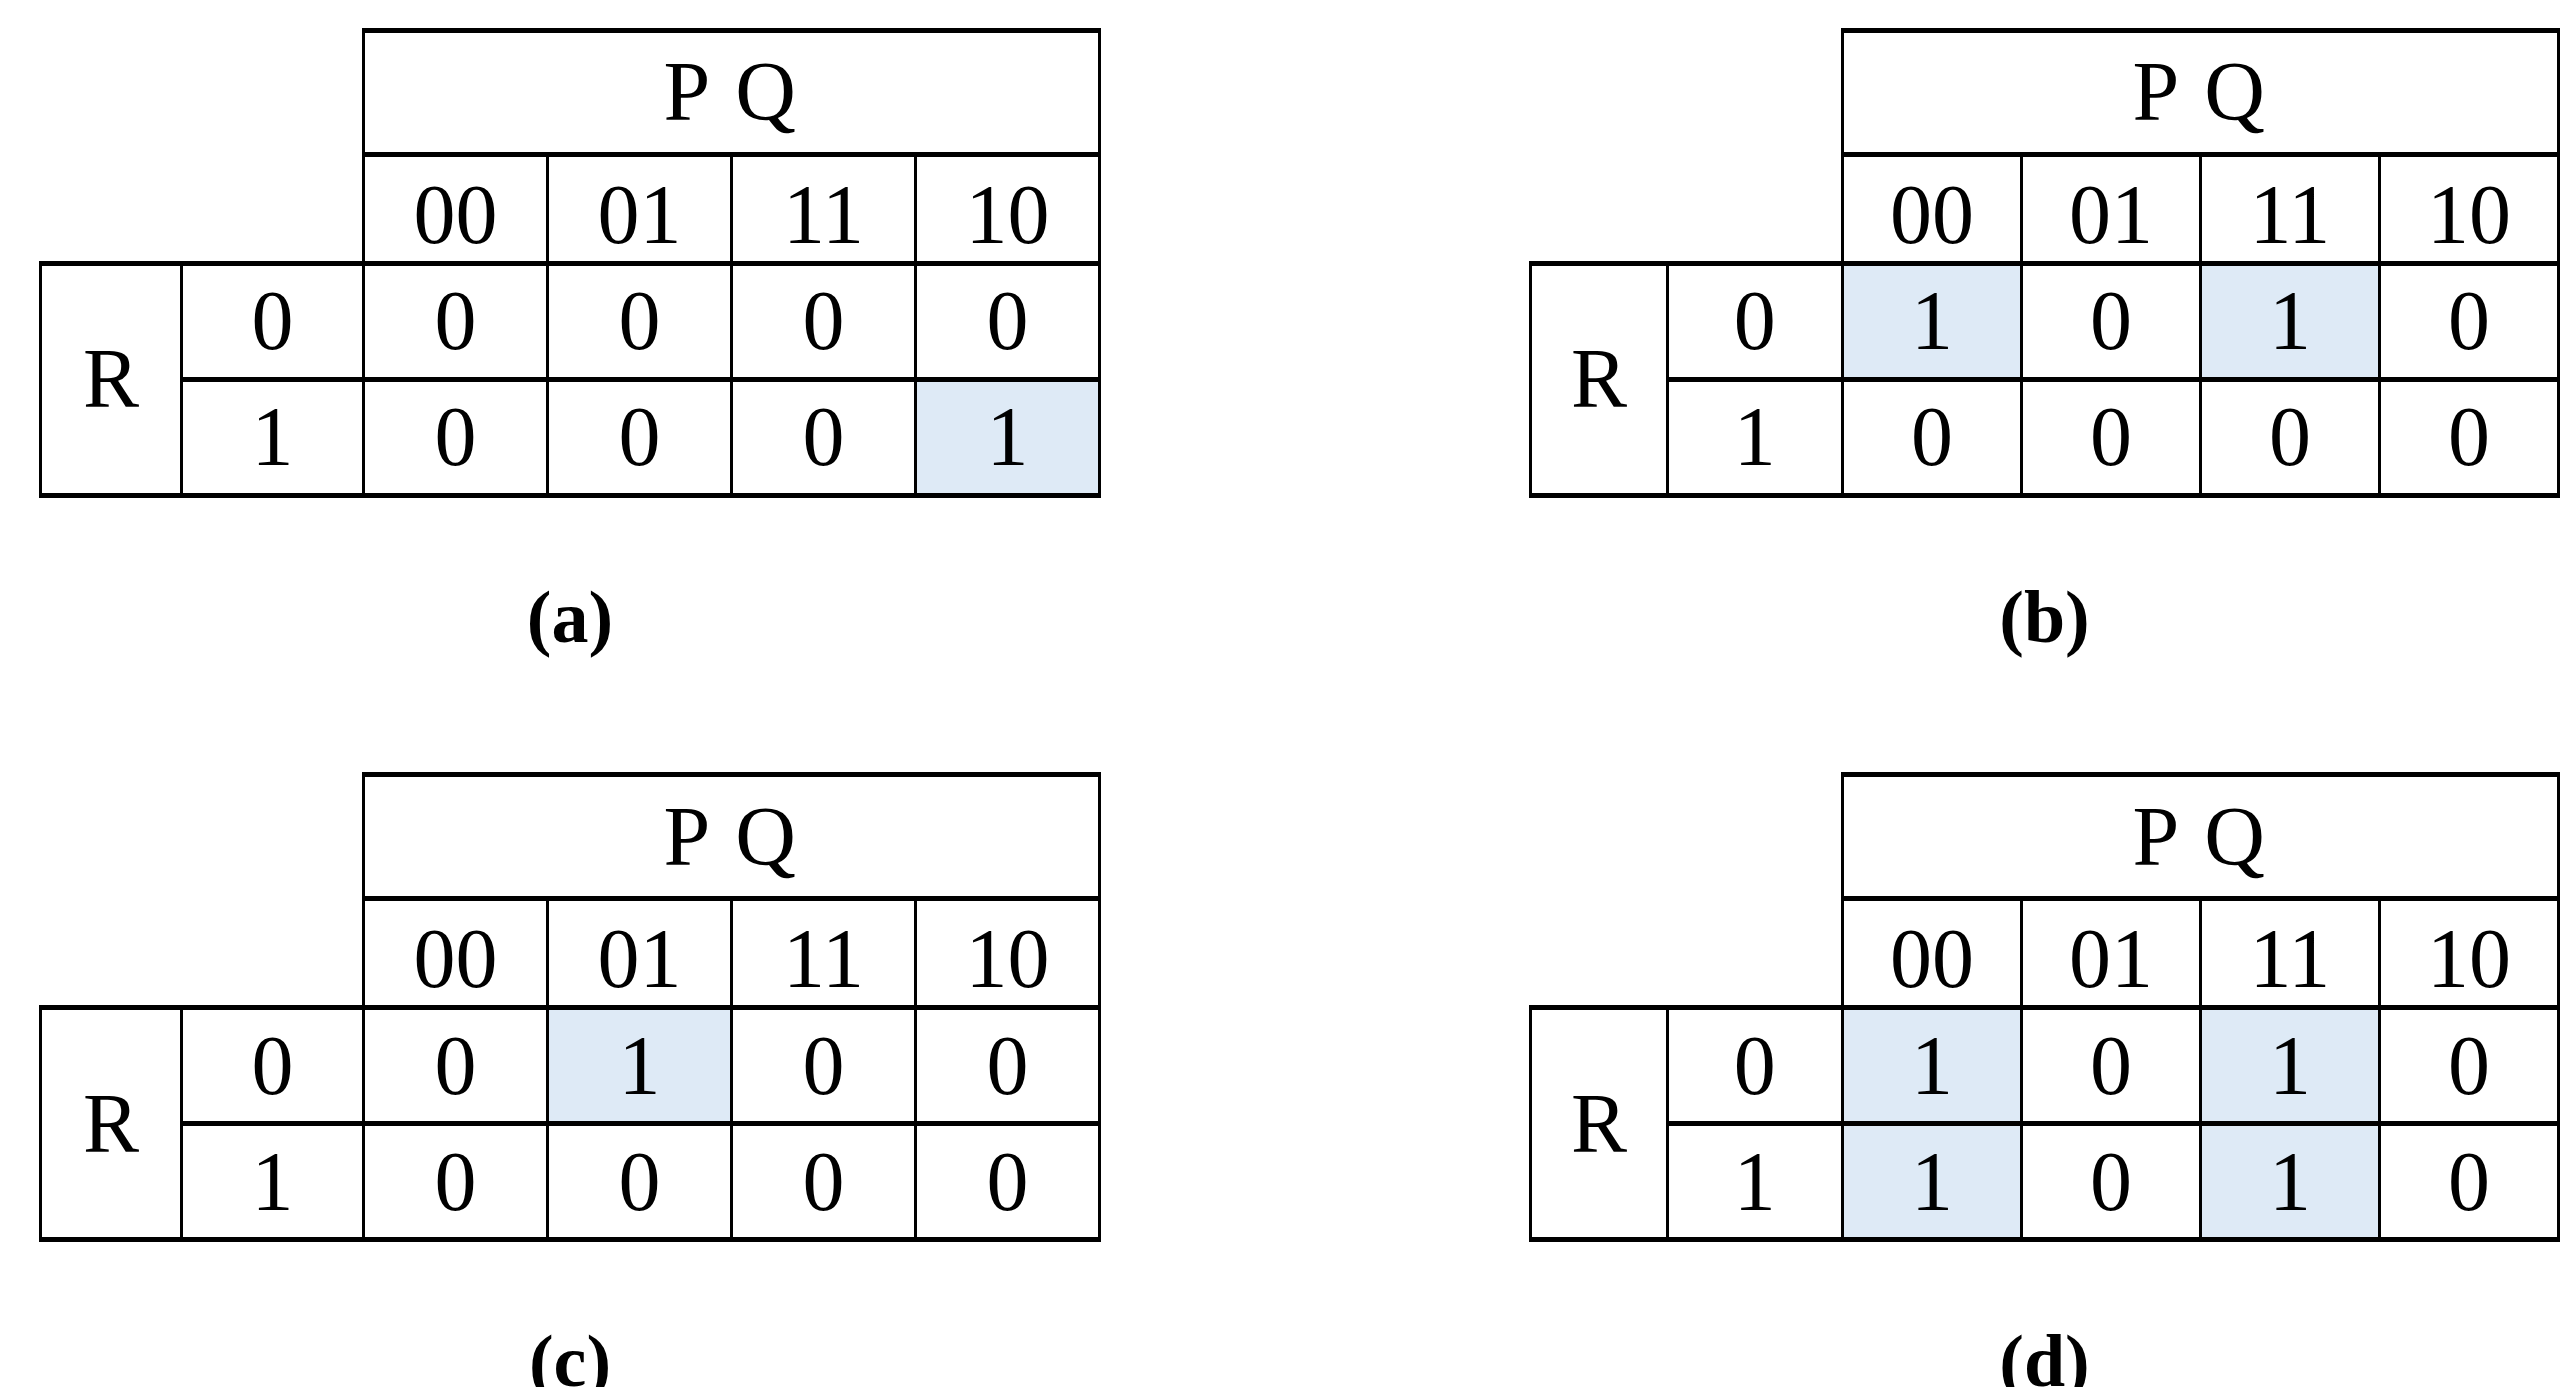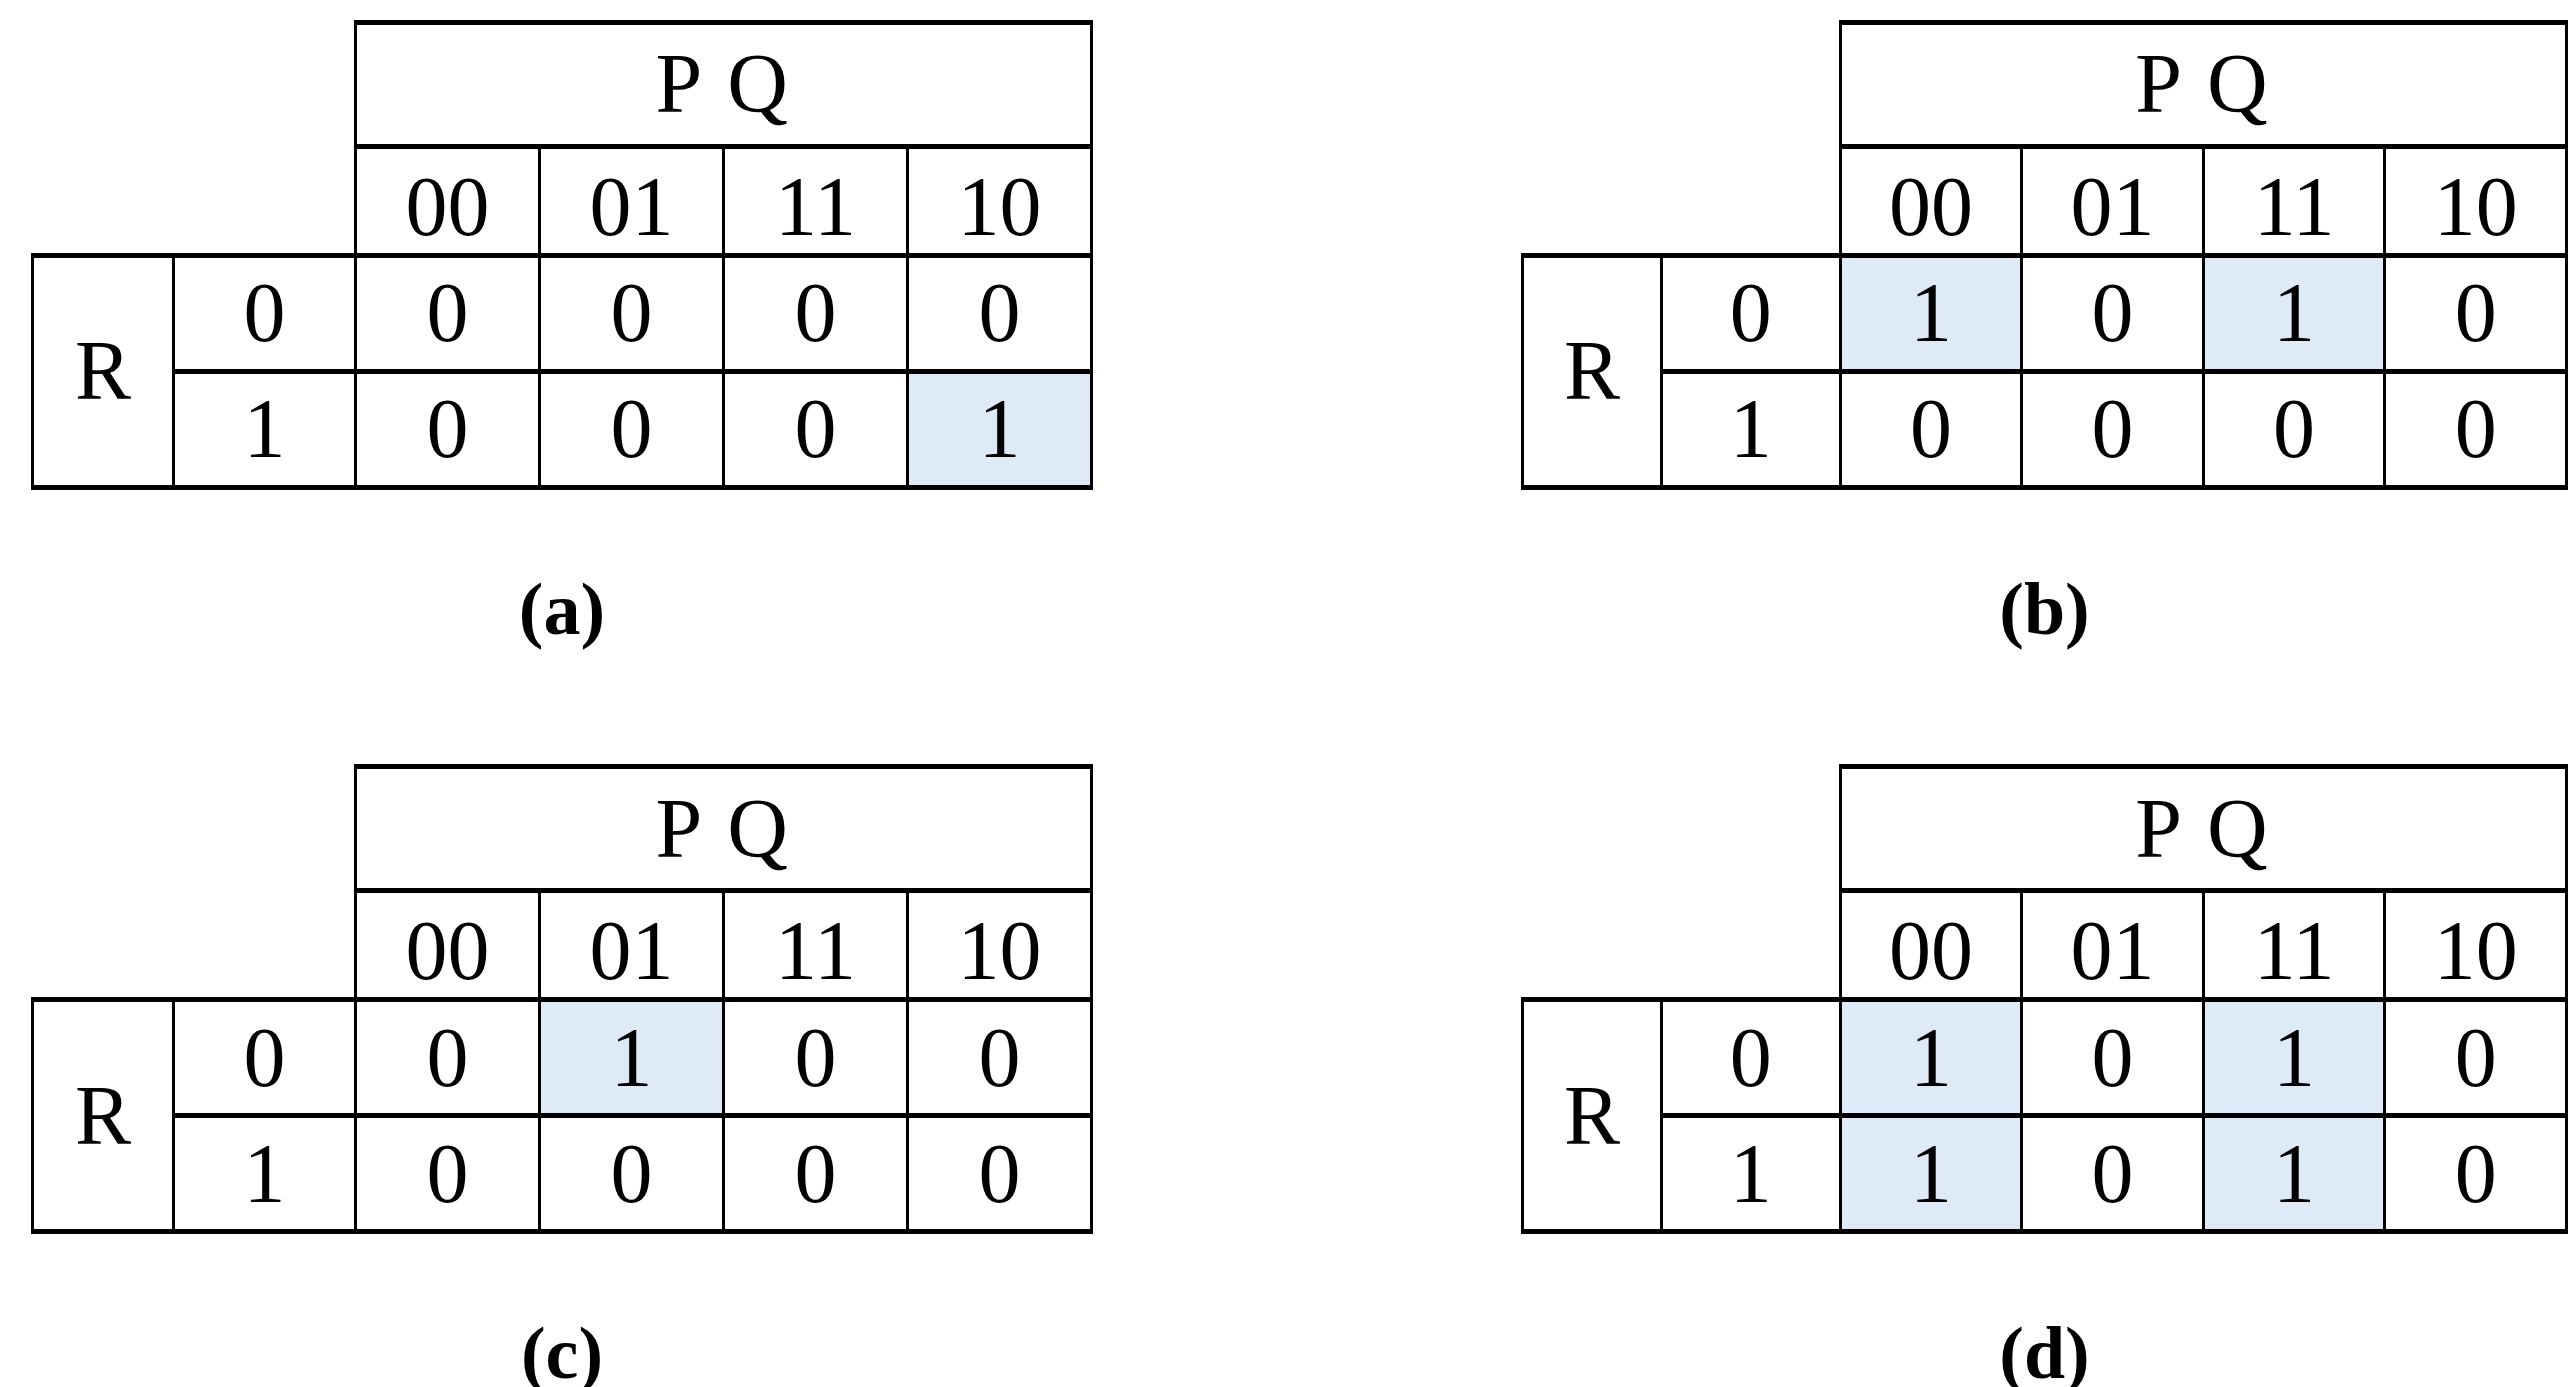--- a/index.html
+++ b/index.html
@@ -16,21 +16,21 @@
   }
   body {
     width: 2576px;
     height: 1387px;
     position: relative;
     font-family: "Liberation Serif", "DejaVu Serif", serif;
     color: #000;
   }
   .panel {
     position: absolute;
-    margin: 8px;
+    margin: 16px;
   }
   #panel-a { left: 23px;   top: 11.8px; }
   #panel-b { left: 1513px; top: 11.8px; }
   #panel-c { left: 23px;   top: 756px; }
   #panel-d { left: 1513px; top: 756px; }
 
   table.kmap {
     border-collapse: collapse;
     table-layout: fixed;
     empty-cells: hide;

